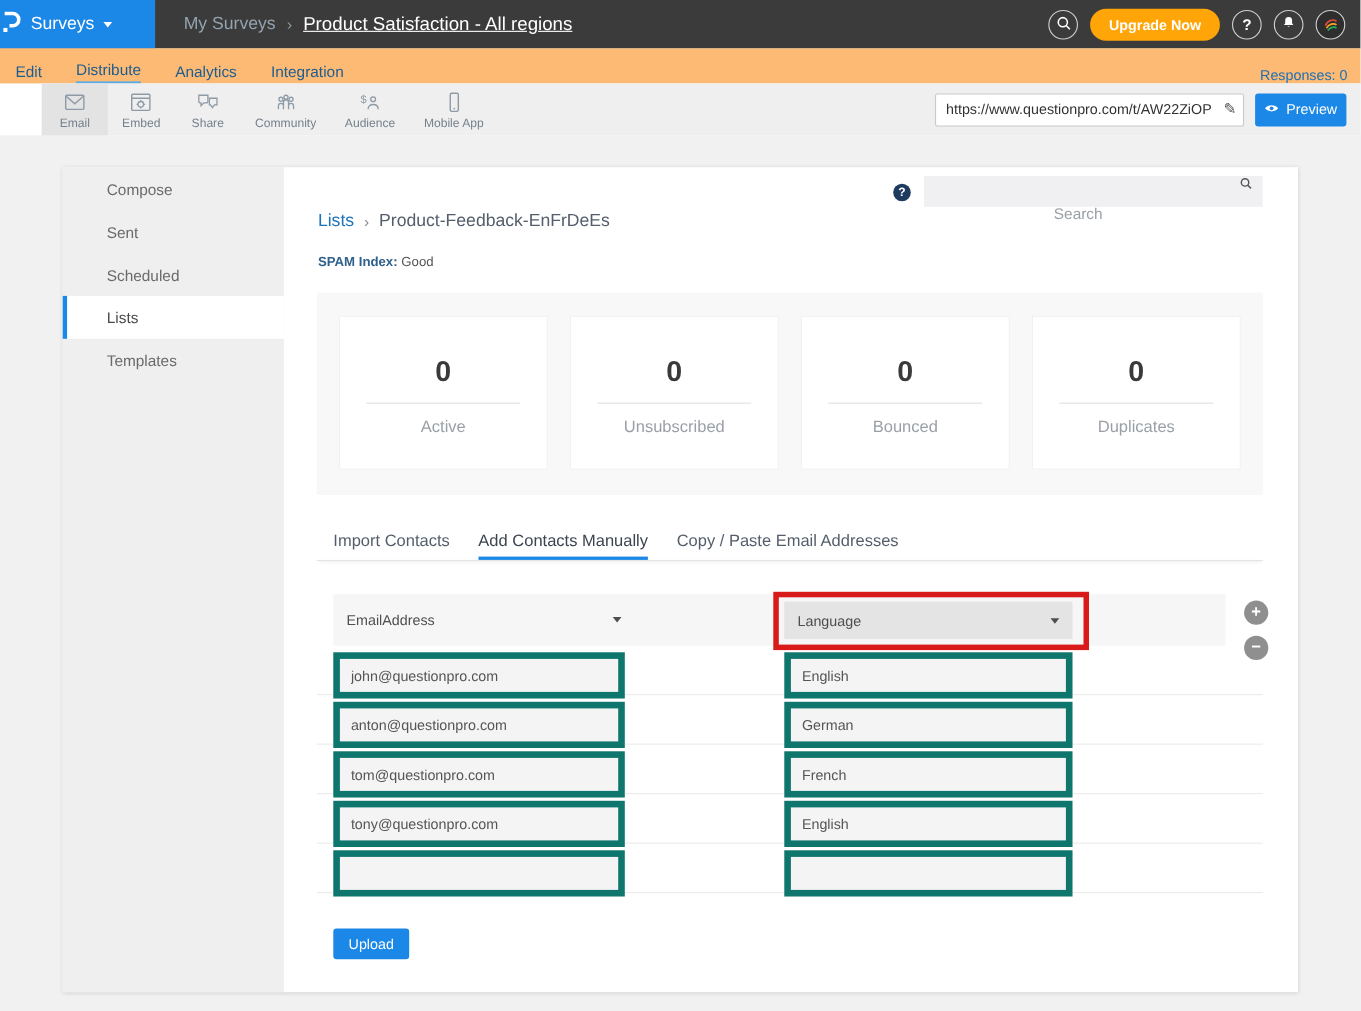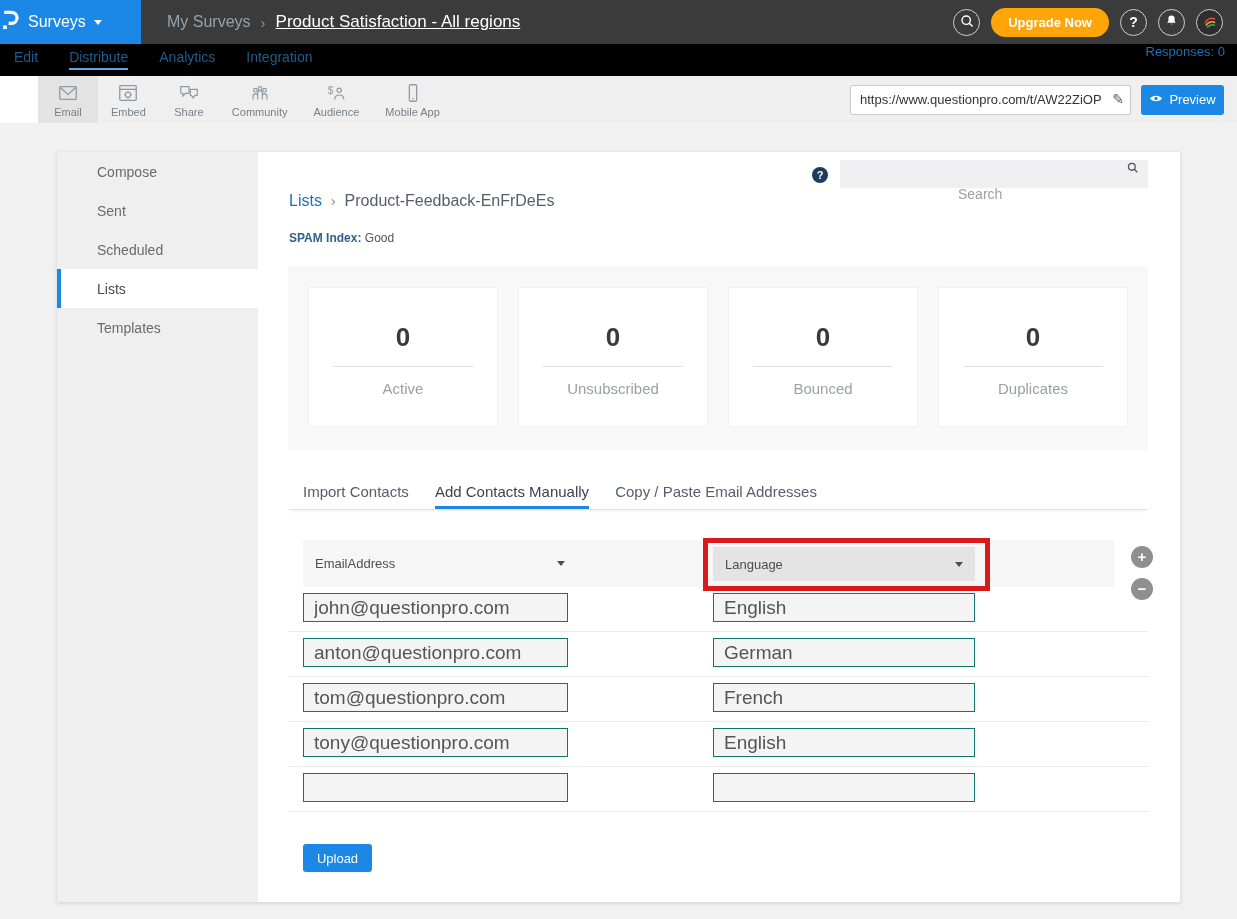--- a/index.html
+++ b/index.html
@@ -15,21 +15,21 @@
   .caret-w { width:0; height:0; border-left:4px solid transparent; border-right:4px solid transparent; border-top:5px solid #fff; }
   .crumbs { display:flex; align-items:center; gap:10px; margin-left:26px; }
   .crumbs .parent { color:#93a3af; font-size:16px; cursor:pointer; }
   .crumbs .sep { color:#8a979f; font-size:15px; }
   .crumbs .title { color:#ffffff; font-size:17px;text-decoration:underline; }
   .top-actions { margin-left:auto; display:flex; align-items:center; gap:11px; padding-right:14px; }
   .circle-btn { width:27px; height:27px; border-radius:50%; border:1px solid #cfcfcf; display:flex; align-items:center; justify-content:center; cursor:pointer; color:#fff; font-size:14px; font-weight:bold; background:transparent; }
   .upgrade-btn { background:#ffa507; color:#fff; font-size:13px; font-weight:bold; border:none; border-radius:15px; padding:7px 17px; cursor:pointer; }
   .avatar-btn { background:#2e2e2e; overflow:hidden; }
   
-  .subnav { position:absolute; left:0; top:44px; width:1237px; height:32px; background:#000000; display:flex; align-items:flex-start; padding:0 12px 0 14px; }
+  .subnav { position:absolute; left:0; top:44px; width:1237px; height:32px; background:#fdba74; display:flex; align-items:flex-end; padding:0 12px 0 14px; }
   .subnav .nav-item { font-size:14px; color:#1d5d90; margin-right:31px; padding:5px 0 3px; cursor:pointer; }
   .subnav .nav-item.active { border-bottom:2px solid #57a9e8; }
   .subnav .responses { margin-left:auto; font-size:13px; color:#1b6fb5; }
   
   .toolbar { position:absolute; left:0; top:76px; width:1237px; height:47px; background:#fff; display:flex; }
   .toolbar .strip { margin-left:38px; flex:1; background:#efefef; display:flex; align-items:center; }
   .tool-item { height:47px; display:flex; flex-direction:column; align-items:center; justify-content:center; padding:3px 13px 2px; cursor:pointer; min-width:60px; }
   .tool-item.active { background:#e3e3e4; }
   .tool-item svg { display:block; }
   .tool-item .tlabel { font-size:11px; color:#75818d; margin-top:2px; }
@@ -64,21 +64,21 @@
   .tab.active { color:#3c4450; padding-bottom:6px; border-bottom:3px solid #1b87e6; }
   .hdr-row { position:absolute; left:45px; top:388px; width:811px; height:47px; background:#f6f6f7; display:flex; align-items:center; }
   .dd { display:flex; align-items:center; justify-content:space-between; cursor:pointer; }
   .dd-email { width:250px; margin-left:12px; }
   .dd-lang { position:absolute; left:410px; top:7px; width:262px; height:34px; background:#e4e4e5; padding:0 12px; }
   .dd .dlabel { font-size:13px; color:#4e4e4e; }
   .caret-d { width:0; height:0; border-left:4px solid transparent; border-right:4px solid transparent; border-top:5px solid #4e4e4e; }
   .red-box { position:absolute; left:445px; top:386px; width:287px; height:53px; border:5px solid #d91a1a; z-index:5; pointer-events:none; }
   .rows-wrap { position:absolute; left:30px; top:435px; width:860px; }
   .crow { position:relative; height:45px; border-bottom:1px solid #ebebec; }
-  .cell-input { position:absolute; top:6px; height:29px; background:#f4f4f5; border:1px solid #0f766e; font-size:19px; color:#555; padding:0 10px; font-family:"Liberation Sans", sans-serif; }
+  .cell-input { position:absolute; top:6px; height:42px; background:#f4f4f5; border:6px solid #0f766e; font-size:13px; color:#555; padding:0 10px; font-family:"Liberation Sans", sans-serif; }
   .cell-email { left:15px; width:265px; }
   .cell-lang { left:425px; width:262px; }
   .round-btn { position:absolute; width:22px; height:22px; border-radius:50%; background:#8f8f8f; color:#fff; border:none; font-size:15px; font-weight:bold; line-height:20px; text-align:center; cursor:pointer; padding:0; }
   .plus-btn { left:873px; top:394px; }
   .minus-btn { left:873px; top:426px; }
   .upload-btn { position:absolute; left:45px; top:692px; width:69px; height:28px; background:#1b87e6; color:#fff; border:none; border-radius:3px; font-size:13px; cursor:pointer; }
 </style>
 </head>
 <body>
 

